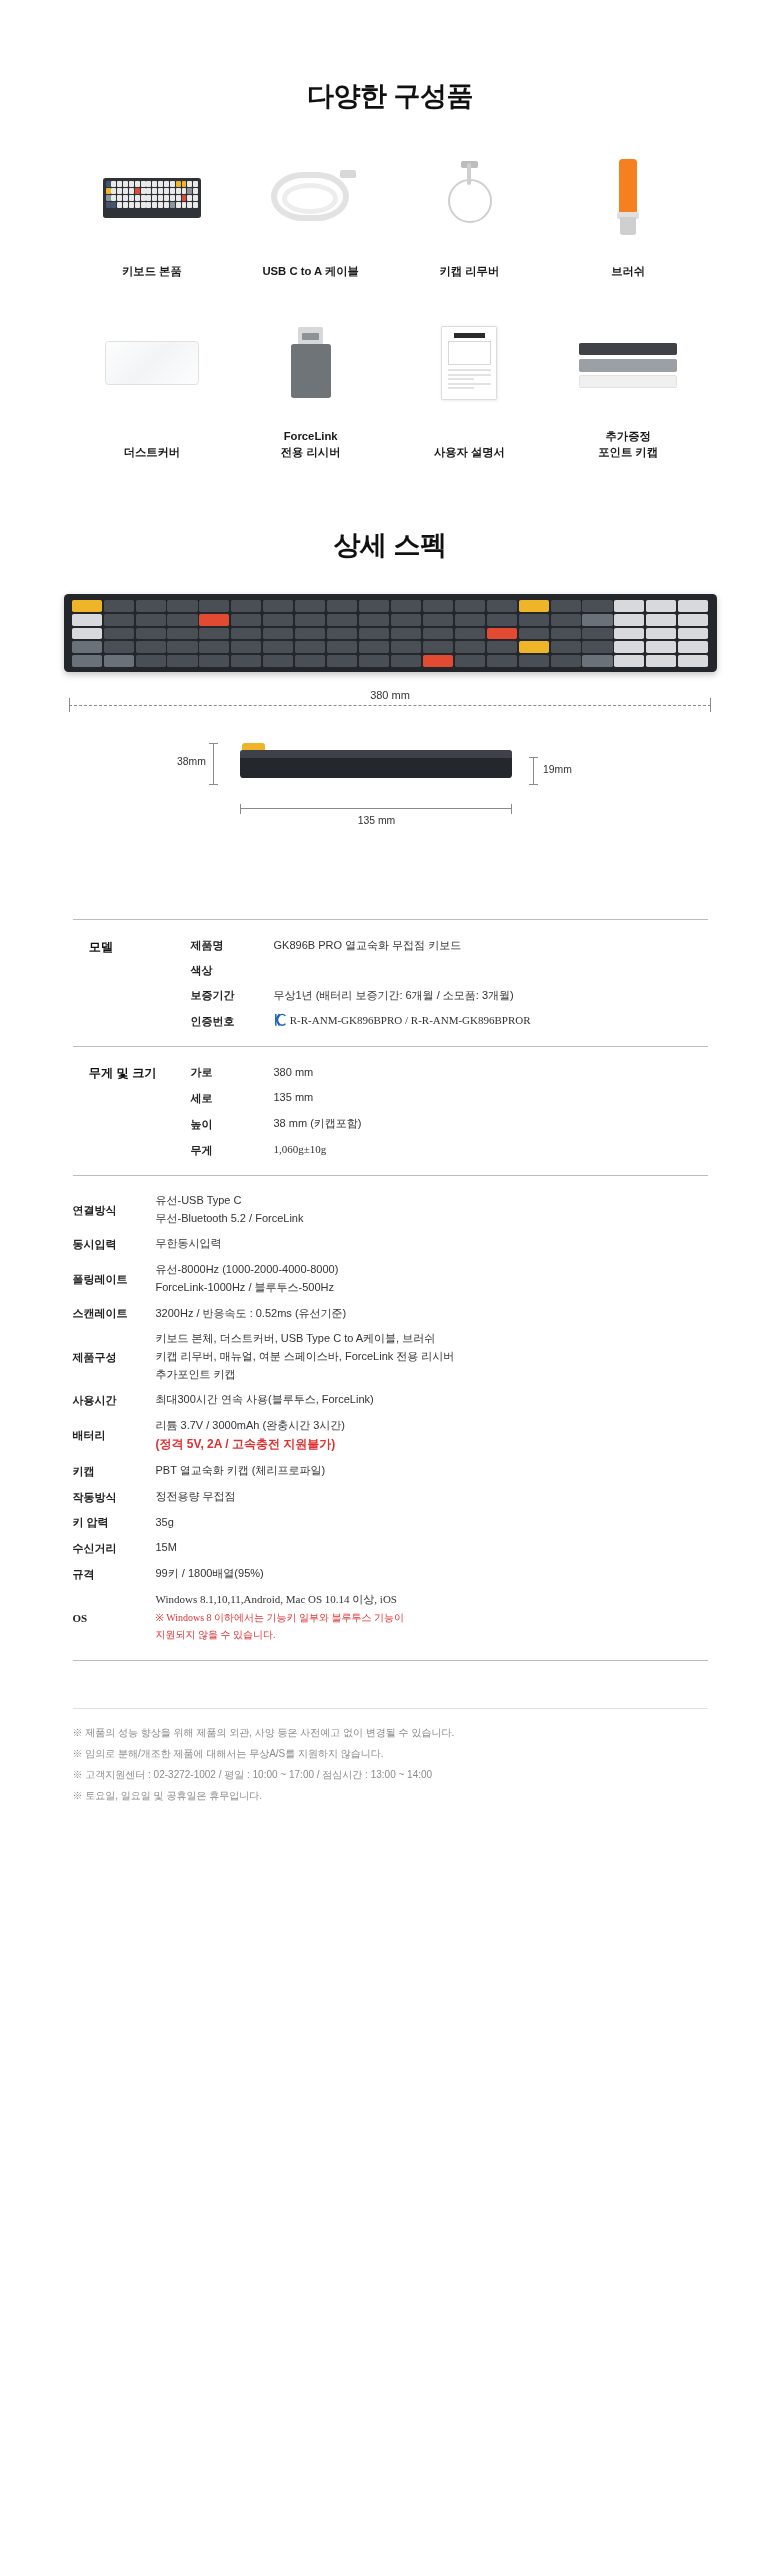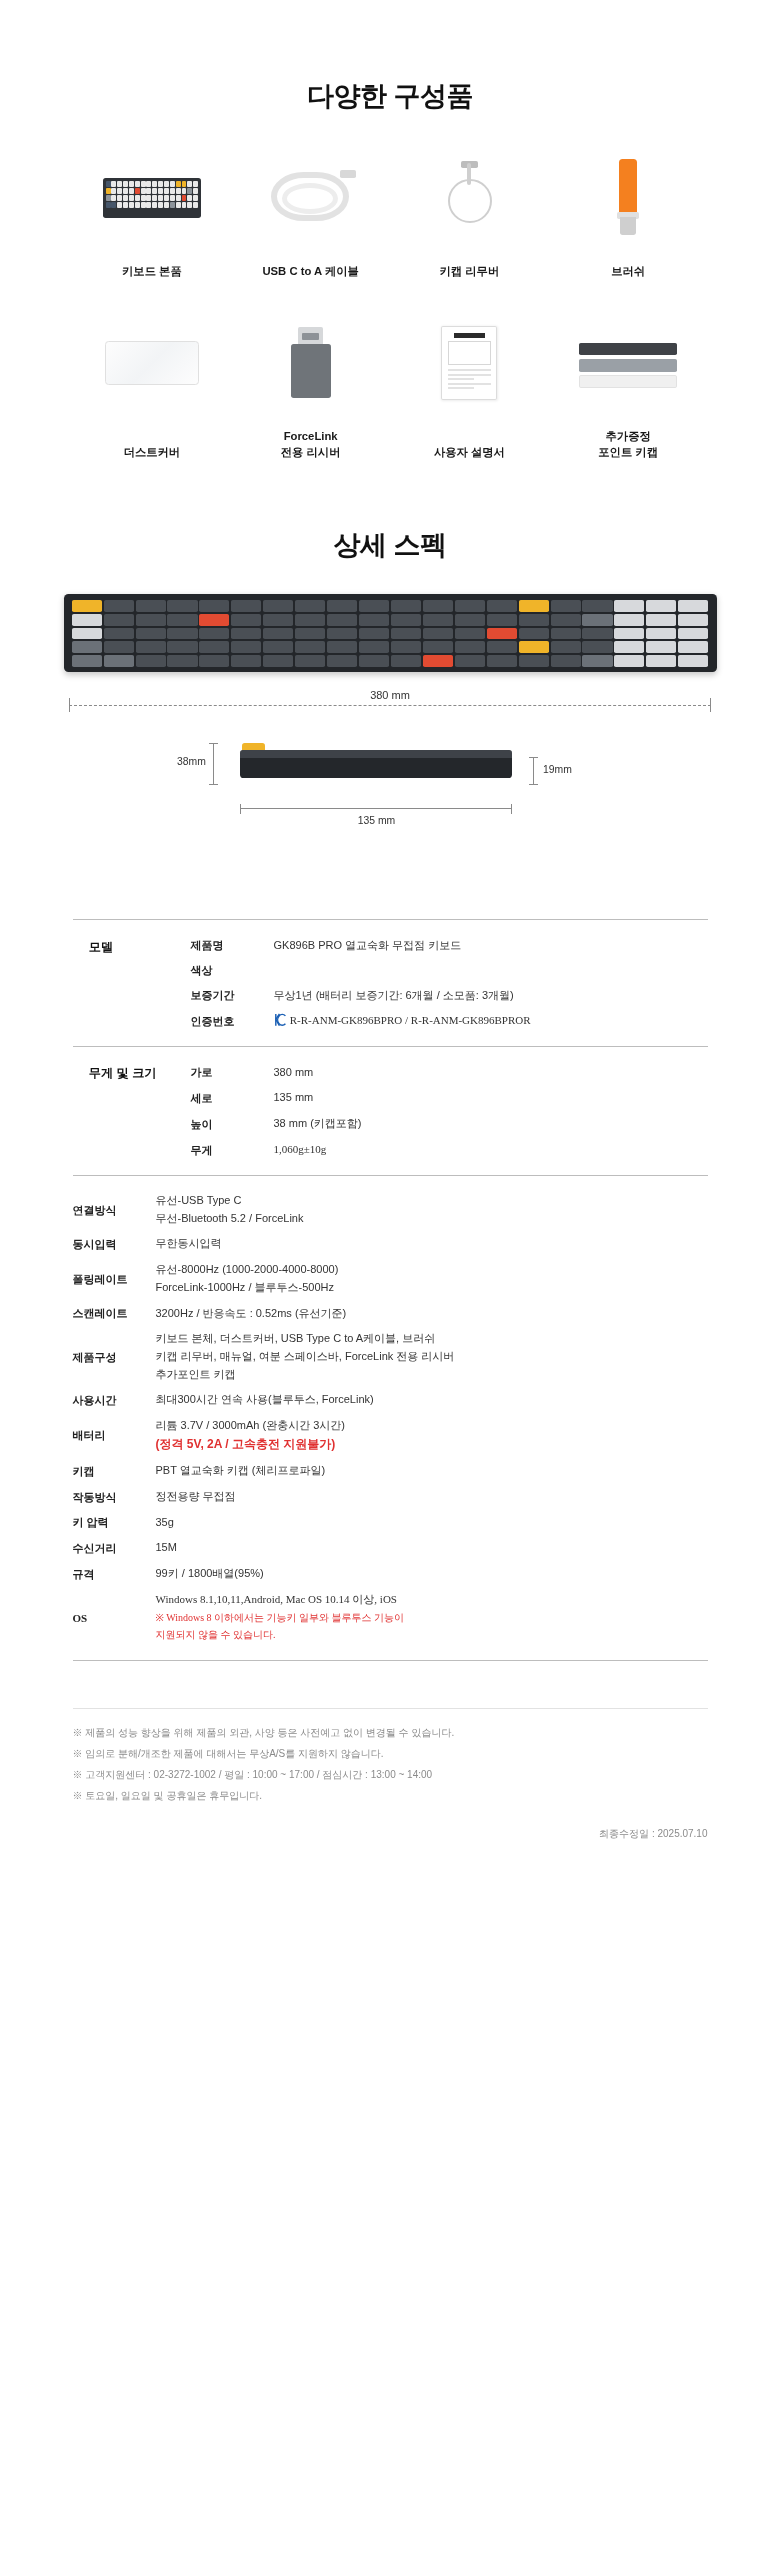--- a/index.html
+++ b/index.html
@@ -668,18 +668,17 @@
         </div>
       </div>
     </div>
   </div>
 
   <div class="foot">
     <p>※ 제품의 성능 향상을 위해 제품의 외관, 사양 등은 사전예고 없이 변경될 수 있습니다.</p>
     <p>※ 임의로 분해/개조한 제품에 대해서는 무상A/S를 지원하지 않습니다.</p>
     <p>※ 고객지원센터 : 02-3272-1002 / 평일 : 10:00 ~ 17:00 / 점심시간 : 13:00 ~ 14:00</p>
     <p>※ 토요일, 일요일 및 공휴일은 휴무입니다.</p>
-    <div class="updated">최종수정일 : 2025.07.10</div>
   </div>
 
   <div class="bottom-space"></div>
 </div>
 
 
 </body></html>

